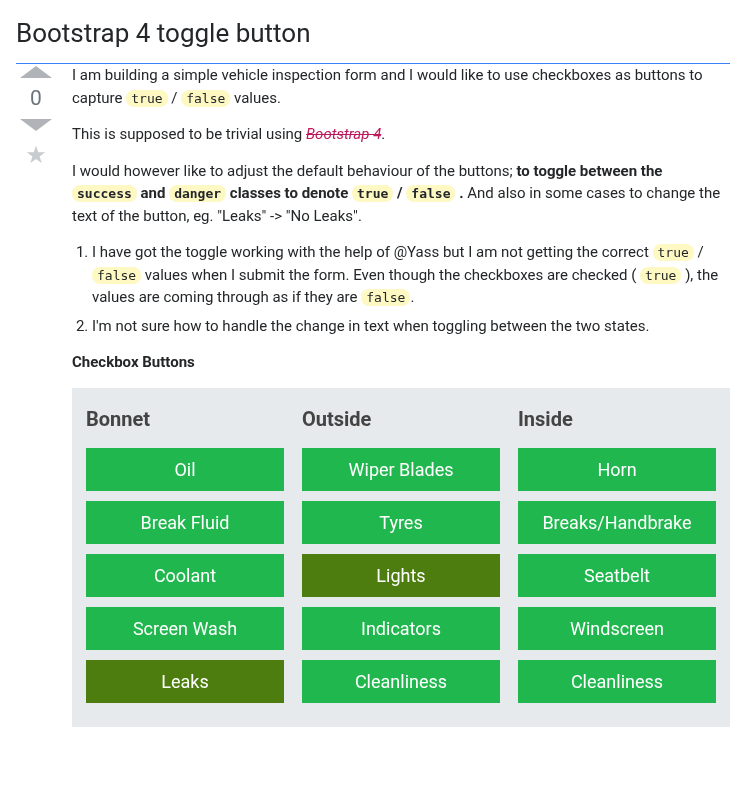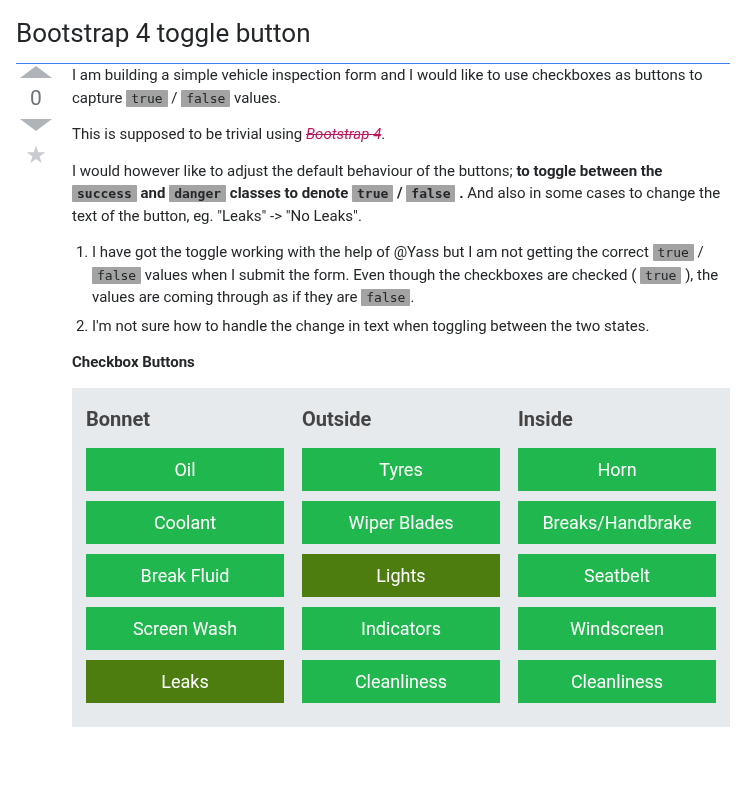--- a/index.html
+++ b/index.html
@@ -58,26 +58,26 @@
   }
   .post-body {
     flex: 1;
     min-width: 0;
   }
   .post-body p {
     margin-bottom: 14px;
     color: #242729;
   }
   code.inline {
-    background: #a3a3a3;
+    background: #fef9c3;
     padding: 1px 5px;
     font-size: 13px;
     font-family: Consolas, Menlo, monospace;
     color: #242729;
-    border-radius: 1px;
+    border-radius: 8px;
   }
   a.link {
     color: #07c;
     text-decoration: none;
   }
   a.visited {
     color: #be185d;
     text-decoration: line-through;
     font-style: italic;
   }
@@ -161,29 +161,29 @@
       <li>I'm not sure how to handle the change in text when toggling between the two states.</li>
     </ol>
 
     <p class="section-label">Checkbox Buttons</p>
 
     <div class="demo-box">
 
     <div class="demo-col">
           <h3>Bonnet</h3>
           <button class="tbtn tbtn-success">Oil</button>
+          <button class="tbtn tbtn-success">Break Fluid</button>
           <button class="tbtn tbtn-success">Coolant</button>
-          <button class="tbtn tbtn-success">Break Fluid</button>
           <button class="tbtn tbtn-success">Screen Wash</button>
           <button class="tbtn tbtn-danger">Leaks</button>
         </div>
         <div class="demo-col">
           <h3>Outside</h3>
+          <button class="tbtn tbtn-success">Wiper Blades</button>
           <button class="tbtn tbtn-success">Tyres</button>
-          <button class="tbtn tbtn-success">Wiper Blades</button>
           <button class="tbtn tbtn-danger">Lights</button>
           <button class="tbtn tbtn-success">Indicators</button>
           <button class="tbtn tbtn-success">Cleanliness</button>
         </div>
         <div class="demo-col">
           <h3>Inside</h3>
           <button class="tbtn tbtn-success">Horn</button>
           <button class="tbtn tbtn-success">Breaks/Handbrake</button>
           <button class="tbtn tbtn-success">Seatbelt</button>
           <button class="tbtn tbtn-success">Windscreen</button>

